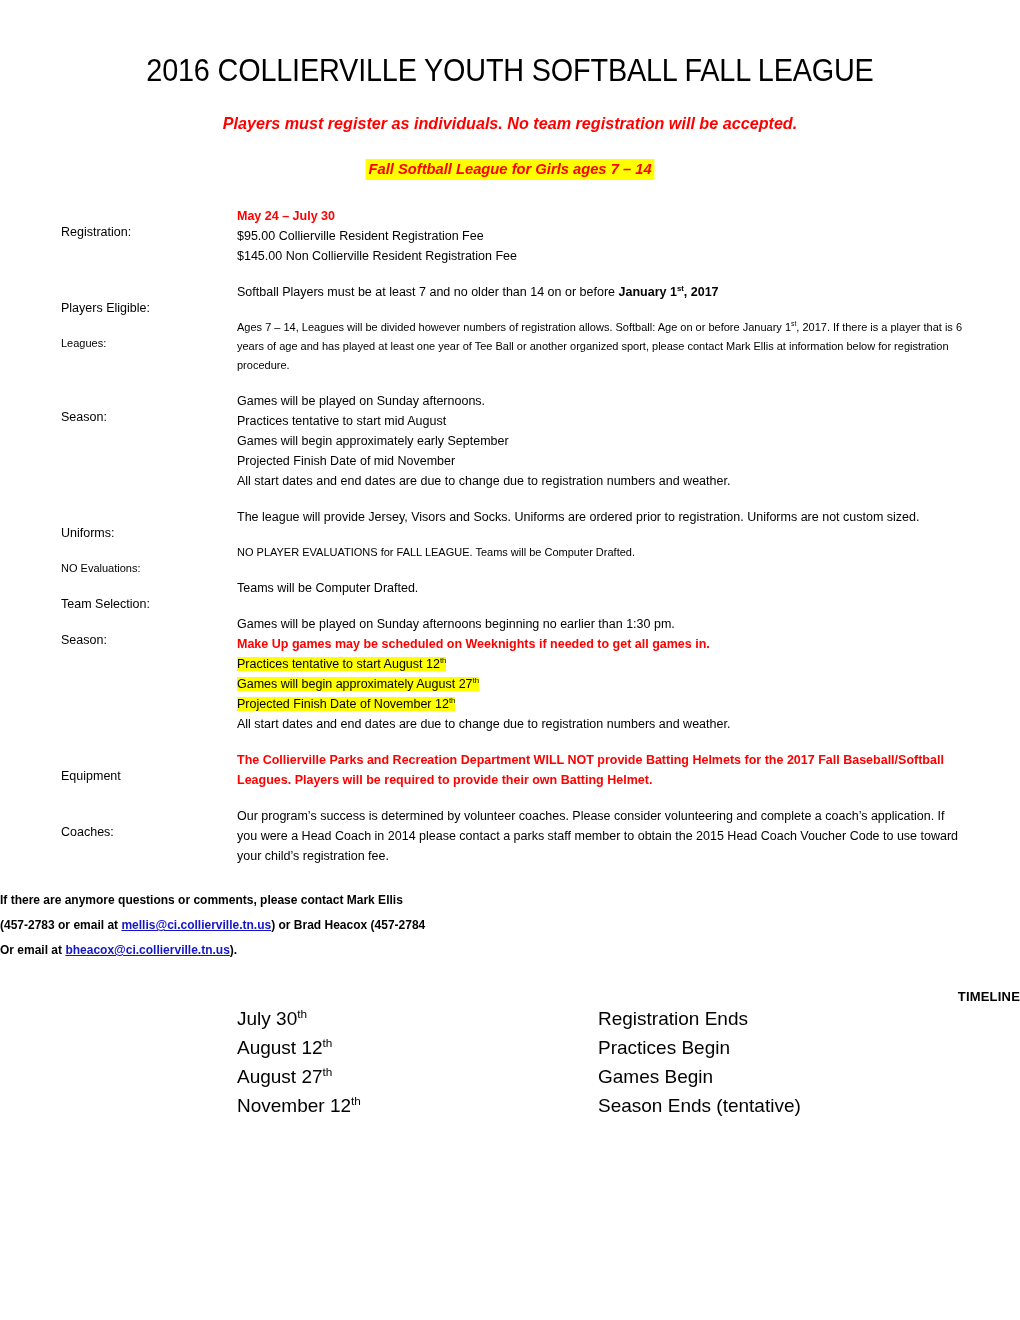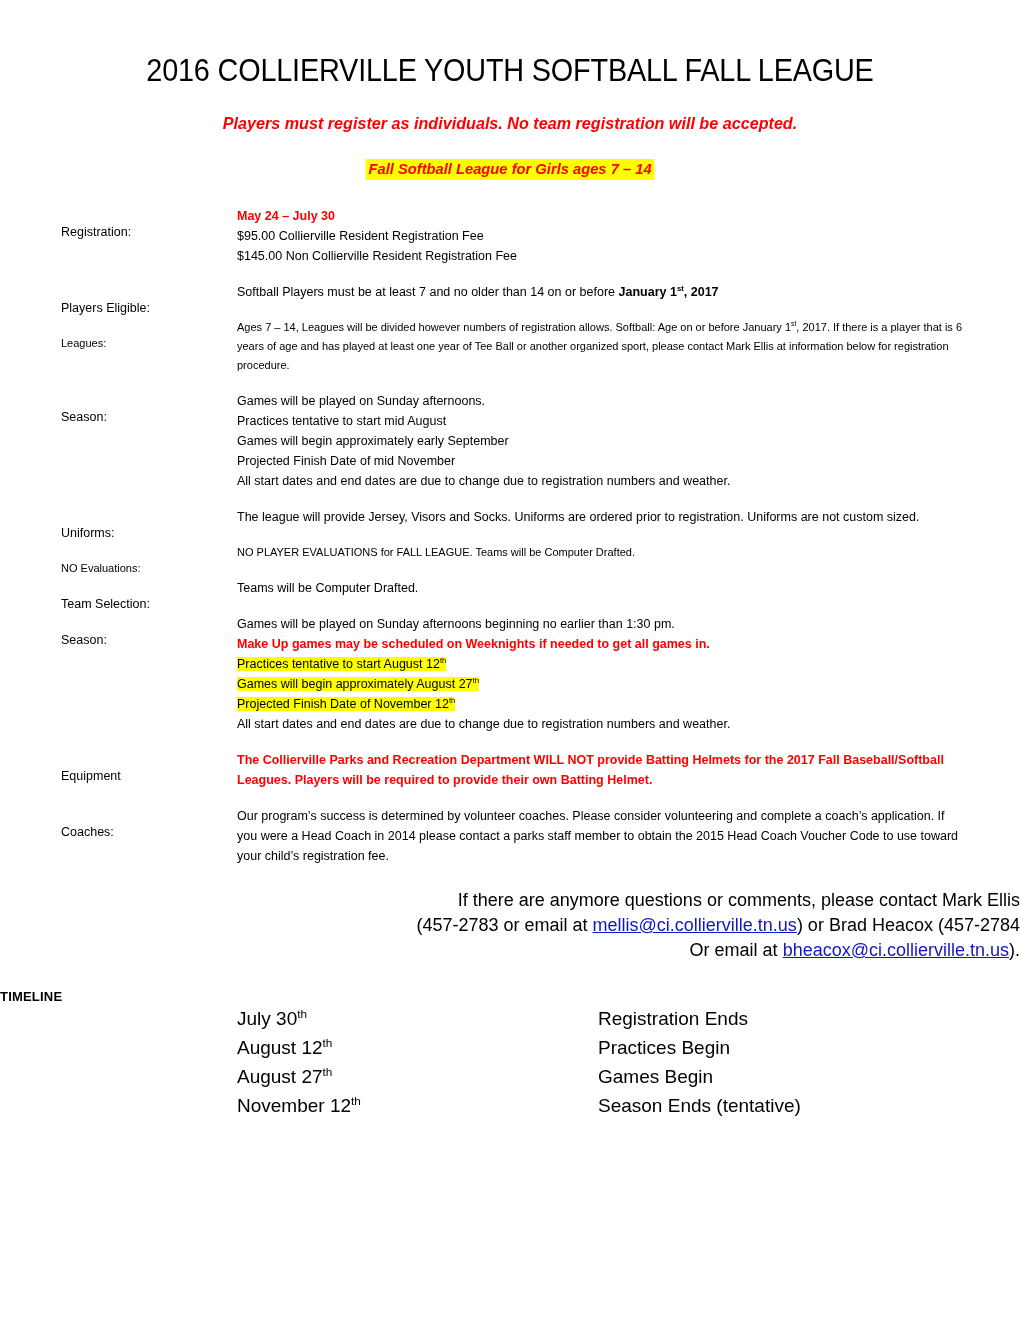--- a/index.html
+++ b/index.html
@@ -106,35 +106,36 @@
   .red.bold { color: #FF0000; font-weight: bold; }
   .hl { background: #FFFF00; }
   sup {
     font-size: 0.62em;
     vertical-align: super;
     line-height: 0;
   }
 
   
   .contact {
-    text-align: right;
-    font-size: 18px;
+    text-align: left;
+    font-size: 12px;
     line-height: 25px;
     margin-top: 22px;
     color: #000;
+    font-weight: bold;
   }
   .contact a,
   .contact .maillink {
     color: #1414C8;
     text-decoration: underline;
   }
 
   
   .timeline-title {
-    text-align: left;
+    text-align: right;
     font-size: 13px;
     font-weight: bold;
     margin-top: 26px;
     letter-spacing: 0.2px;
   }
   .timeline {
     padding-left: 237px;
   }
   .tl-row {
     display: flex;

